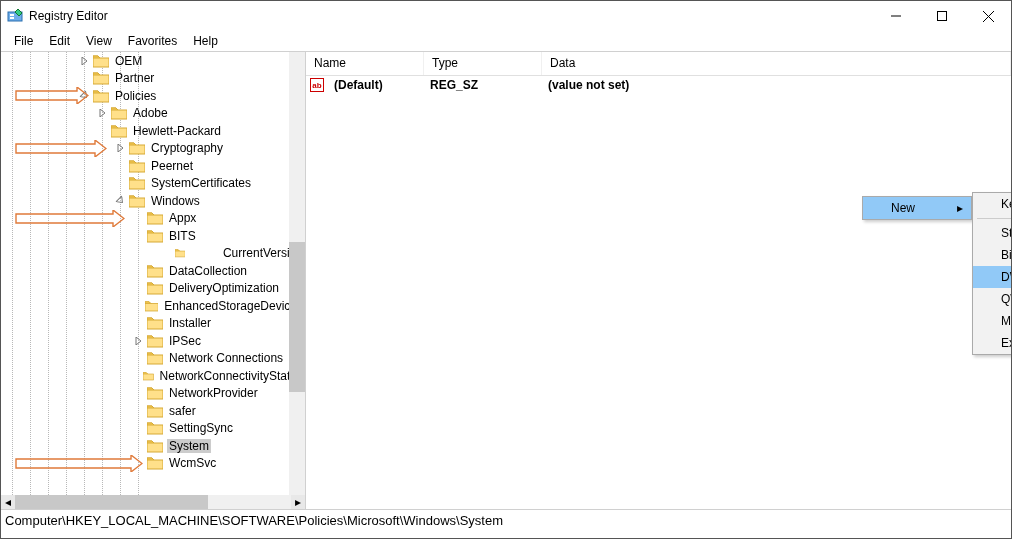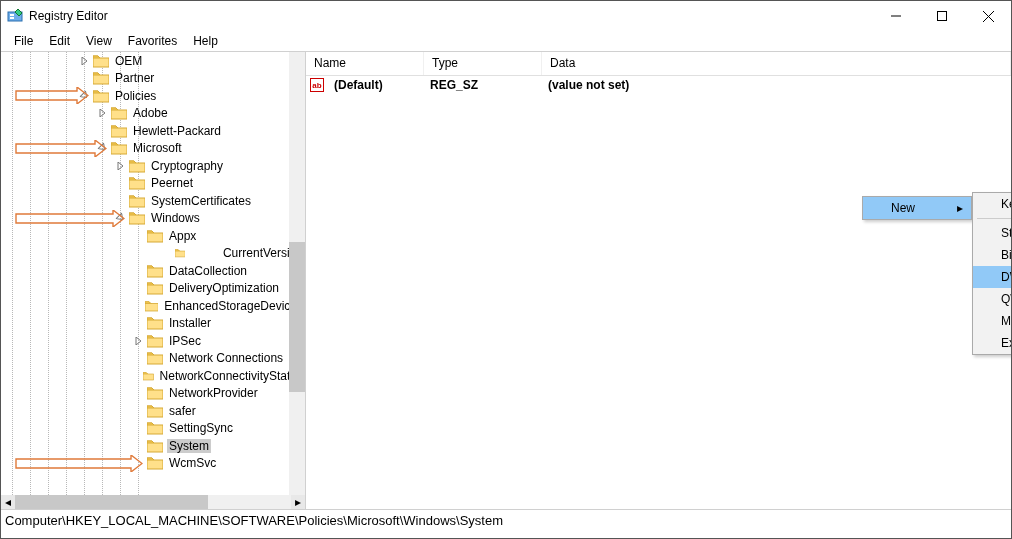--- a/index.html
+++ b/index.html
@@ -149,32 +149,20 @@
             <span class="lbl">Adobe</span>
           </div>
           <div class="tree-row" style="padding-left: 96px;">
             <span class="expander"></span>
             <svg class="folder" viewBox="0 0 16 14">
               <path d="M0 2 L5 2 L7 4 L16 4 L16 13 L0 13 Z" fill="#ffe08a" stroke="#d6a935"></path>
               <path d="M0 2 L5 2 L7 4 L0 4 Z" fill="#f7cd56" stroke="#d6a935"></path>
             </svg>
             <span class="lbl">Hewlett-Packard</span>
           </div>
-          <div class="tree-row" style="padding-left: 96px;">
-            <span class="expander open">
-              <svg width="8" height="8" viewBox="0 0 8 8">
-                <path d="M1 0 L6 4 L1 8 Z" fill="none" stroke="#777"></path>
-              </svg>
-            </span>
-            <svg class="folder" viewBox="0 0 16 14">
-              <path d="M0 2 L5 2 L7 4 L16 4 L16 13 L0 13 Z" fill="#ffe08a" stroke="#d6a935"></path>
-              <path d="M0 2 L5 2 L7 4 L0 4 Z" fill="#f7cd56" stroke="#d6a935"></path>
-            </svg>
-            <span class="lbl">Microsoft</span>
-          </div>
           <div class="tree-row" style="padding-left: 114px;">
             <span class="expander">
               <svg width="8" height="8" viewBox="0 0 8 8">
                 <path d="M1 0 L6 4 L1 8 Z" fill="none" stroke="#777"></path>
               </svg>
             </span>
             <svg class="folder" viewBox="0 0 16 14">
               <path d="M0 2 L5 2 L7 4 L16 4 L16 13 L0 13 Z" fill="#ffe08a" stroke="#d6a935"></path>
               <path d="M0 2 L5 2 L7 4 L0 4 Z" fill="#f7cd56" stroke="#d6a935"></path>
             </svg>
@@ -208,20 +196,28 @@
             </svg>
             <span class="lbl">Windows</span>
           </div>
           <div class="tree-row" style="padding-left: 132px;">
             <span class="expander"></span>
             <svg class="folder" viewBox="0 0 16 14">
               <path d="M0 2 L5 2 L7 4 L16 4 L16 13 L0 13 Z" fill="#ffe08a" stroke="#d6a935"></path>
               <path d="M0 2 L5 2 L7 4 L0 4 Z" fill="#f7cd56" stroke="#d6a935"></path>
             </svg>
             <span class="lbl">Appx</span>
+          </div>
+          <div class="tree-row" style="padding-left: 132px;">
+            <span class="expander"></span>
+            <svg class="folder" viewBox="0 0 16 14">
+              <path d="M0 2 L5 2 L7 4 L16 4 L16 13 L0 13 Z" fill="#ffe08a" stroke="#d6a935"></path>
+              <path d="M0 2 L5 2 L7 4 L0 4 Z" fill="#f7cd56" stroke="#d6a935"></path>
+            </svg>
+            <span class="lbl">BITS</span>
           </div>
           <div class="tree-row" style="padding-left: 132px; gap: 32px;">
             <span class="expander"></span>
             <svg class="folder" viewBox="0 0 16 14">
               <path d="M0 2 L5 2 L7 4 L16 4 L16 13 L0 13 Z" fill="#ffe08a" stroke="#d6a935"></path>
               <path d="M0 2 L5 2 L7 4 L0 4 Z" fill="#f7cd56" stroke="#d6a935"></path>
             </svg>
             <span class="lbl">CurrentVersion</span>
           </div>
           <div class="tree-row" style="padding-left: 132px;">

